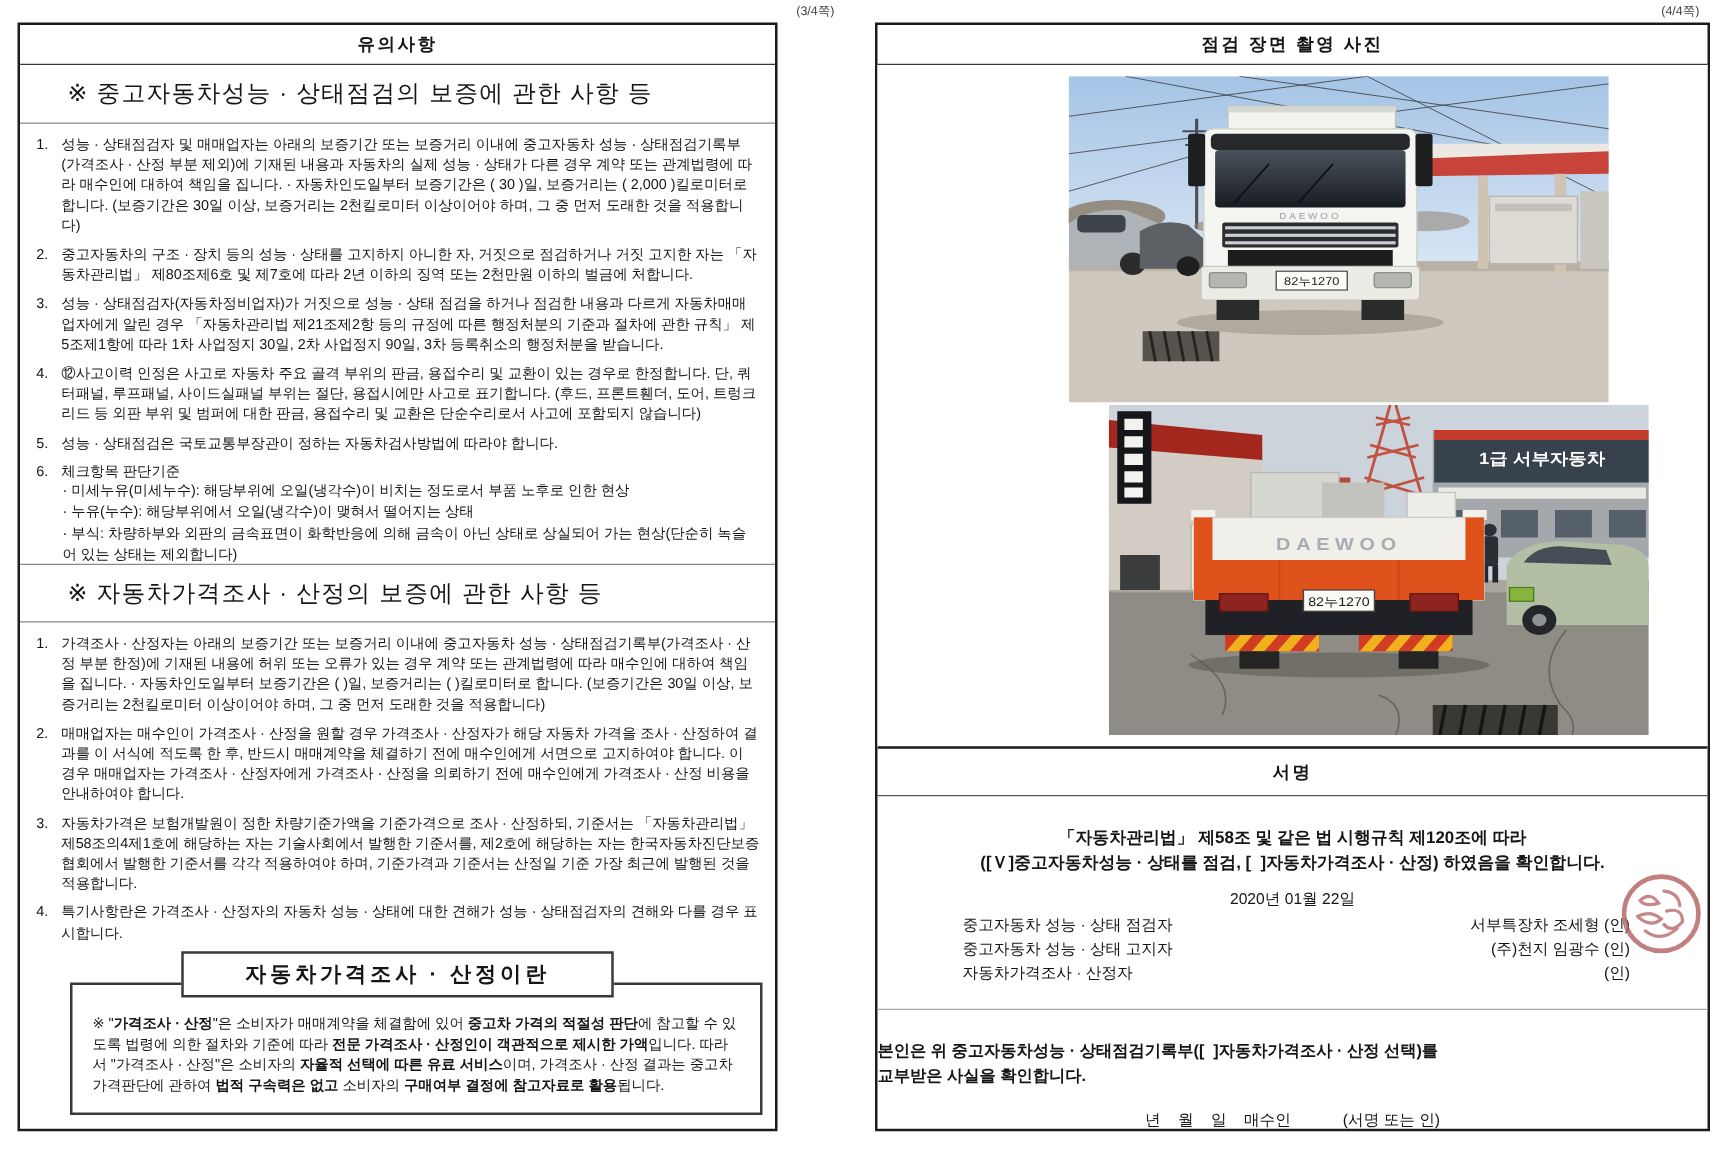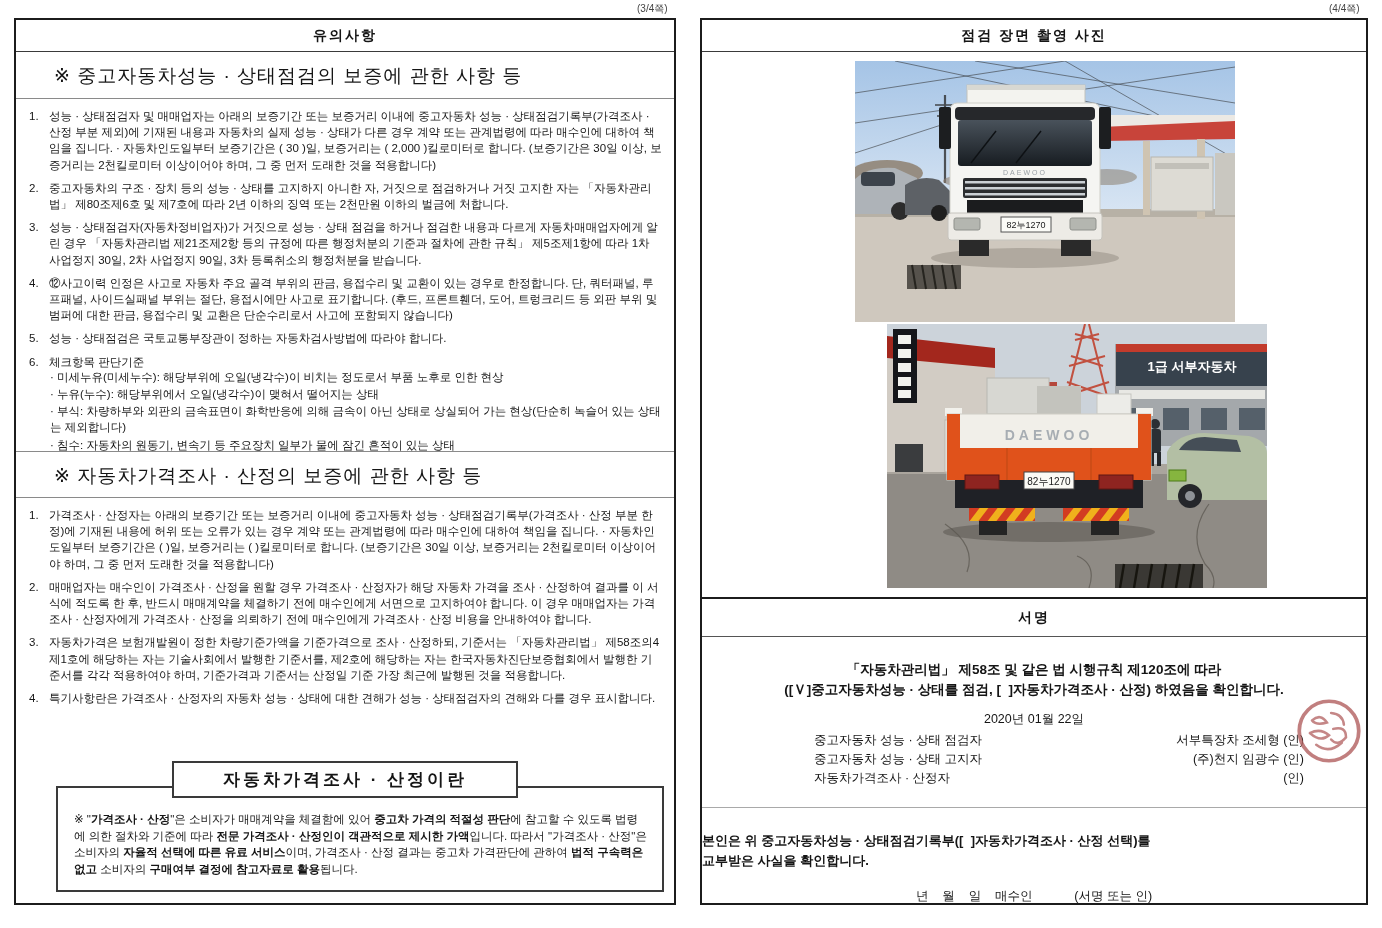--- a/index.html
+++ b/index.html
@@ -1,19 +1,19 @@
 <!DOCTYPE html>
 <html><head>
 <meta charset="utf-8">
 <style>
   html,body{margin:0;padding:0;background:#fff;}
   .canvas{position:relative;width:1382px;height:928px;background:#fff;overflow:hidden;
           font-family:"Liberation Sans","DejaVu Sans",sans-serif;color:#151515;}
   .page{position:absolute;top:18px;height:887px;background:#fff;border:2px solid #1c1c1c;box-sizing:border-box;}
-  .page-left{left:14px;width:662px;}
+  .page-left{left:14px;width:608px;}
   .page-right{left:700px;width:668px;}
   .page-label{position:absolute;top:2px;font-size:10px;color:#444;text-align:right;}
   .label-left{left:637px;}
   .label-right{left:1329px;}
 
   .row-header{height:31px;line-height:31px;text-align:center;font-weight:bold;font-size:14px;
               border-bottom:1px solid #3a3a3a;letter-spacing:2px;}
   .sec-title{height:47px;line-height:47px;font-size:19px;padding-left:38px;letter-spacing:1px;
              border-bottom:1px solid #8a8a8a;box-sizing:border-box;white-space:nowrap;overflow:hidden;}
   .sec-title.bt{border-top:1px solid #8a8a8a;}
@@ -28,31 +28,31 @@
 
   .info-area{position:relative;height:146px;}
   .info-title{position:absolute;left:50%;transform:translateX(-50%);top:6px;width:346px;height:37px;
               box-sizing:border-box;border:2px solid #3a3a3a;background:#fff;z-index:2;text-align:center;
               font-size:17px;font-weight:bold;line-height:33px;letter-spacing:3px;white-space:nowrap;}
   .info-body{position:absolute;left:40px;right:10px;top:31px;bottom:9px;border:2px solid #3a3a3a;
              box-sizing:border-box;padding:23px 14px 4px 16px;font-size:11.5px;line-height:16.6px;overflow:hidden;}
   .info-body b{font-weight:bold;}
 
   .photo-area{position:relative;height:547px;border-bottom:2px solid #1c1c1c;box-sizing:border-box;background:#fff;}
-  .photo{position:absolute;left:153px;width:380px;}
+  .photo{position:absolute;left:153px;width:432px;}
   .photo-front{top:9px;height:261px;}
   .photo-rear{top:272px;height:264px;padding-left:32px;}
   .photo svg{display:block;width:100%;height:100%;}
 
   .sig-header{height:37px;line-height:37px;text-align:center;font-weight:bold;font-size:14px;
               border-bottom:1px solid #555;letter-spacing:2px;}
   .sig-body{position:relative;height:171px;box-sizing:border-box;padding-top:23px;border-bottom:1px solid #a9a9a9;}
   .sig-line{text-align:center;font-weight:bold;font-size:13.5px;line-height:20px;white-space:pre-wrap;}
   .sig-date{text-align:center;font-size:12.5px;margin-top:11px;}
-  .sig-rows{margin-top:3px;padding-left:44px;}
+  .sig-rows{margin-top:3px;}
   .sig-row{display:flex;justify-content:space-between;padding:0 62px 0 68px;font-size:12.5px;line-height:19px;}
   .seal{position:absolute;right:3px;top:60px;width:68px;height:68px;z-index:3;}
   .seal svg{display:block;width:100%;height:100%;}
 
   .buyer{padding-top:23px;}
   .buyer-line{text-align:left;font-weight:bold;font-size:13px;line-height:20px;white-space:pre-wrap;}
   .buyer-sign{text-align:center;font-size:12.5px;margin-top:17px;white-space:pre;}
 </style>
 </head>
 <body>

